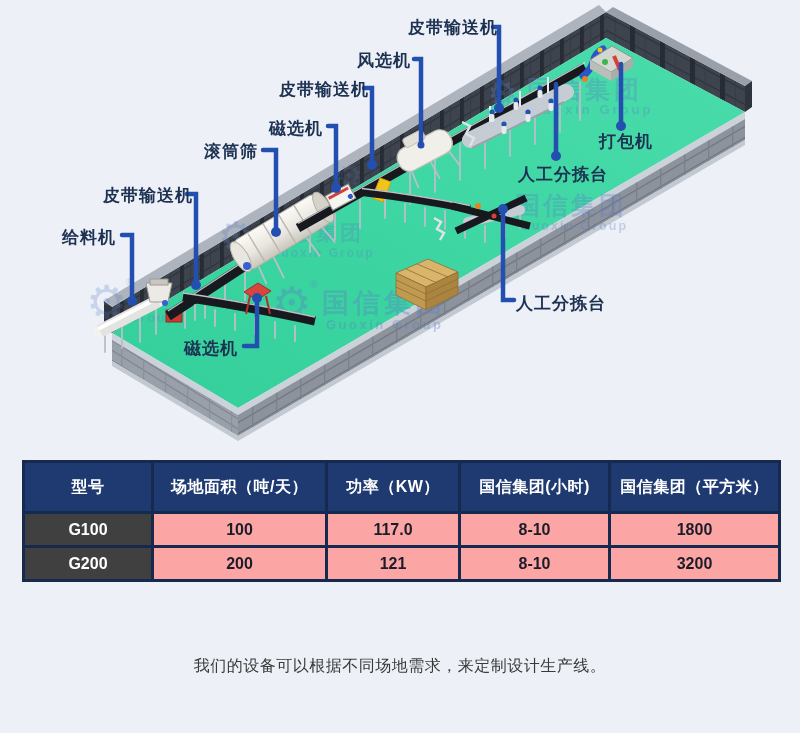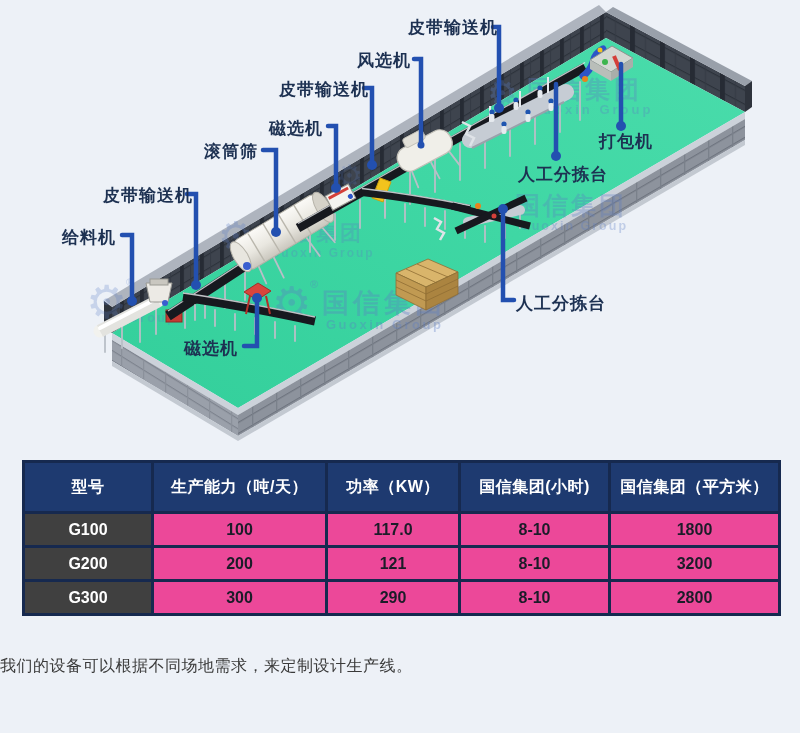--- a/index.html
+++ b/index.html
@@ -25,25 +25,25 @@
   }
   .spec-table th,.spec-table td{
     border:3px solid #16294f;
     text-align:center;vertical-align:middle;
     font-weight:bold;
   }
   .spec-table thead th{
     background:#1e3a70;color:#ffffff;font-size:16px;height:46px;
     letter-spacing:.5px;
   }
-  .spec-table td{background:#ec4899;color:#1b1c28;font-size:16px;height:29px;}
+  .spec-table td{background:#fca5a5;color:#1b1c28;font-size:16px;height:29px;}
   .spec-table td.model{background:#404040;color:#ffffff;}
   .caption{
     position:absolute;left:0;top:656px;width:800px;
-    font-size:16px;color:#3a3a3a;letter-spacing:.5px;font-family:Liberation Mono, monospace;
+    text-align:center;font-size:16px;color:#3a3a3a;letter-spacing:.5px;font-family:Liberation Mono, monospace;
   }
 </style>
 </head>
 <body>
 
 <div class="page">
 
 <svg class="scene" viewBox="0 0 800 455">
   <defs>
     <linearGradient id="floorG" x1="0" y1="1" x2="1" y2="0">
@@ -345,46 +345,39 @@
   <colgroup>
     <col style="width:129px">
         <col style="width:174px">
         <col style="width:133px">
         <col style="width:150px">
         <col style="width:170px">
   </colgroup>
   <thead>
     <tr>
       <th>型号</th>
-      <th>生产能力（吨/天）</th>
+      <th>场地面积（吨/天）</th>
       <th>功率（KW）</th>
       <th>国信集团(小时)</th>
       <th>国信集团（平方米）</th>
     </tr>
   </thead>
   <tbody>
     <tr>
       <td class="model">G100</td>
       <td>100</td>
       <td>117.0</td>
       <td>8-10</td>
       <td>1800</td>
     </tr>
     <tr>
       <td class="model">G200</td>
       <td>200</td>
       <td>121</td>
       <td>8-10</td>
       <td>3200</td>
     </tr>
-    <tr>
-      <td class="model">G300</td>
-      <td>300</td>
-      <td>290</td>
-      <td>8-10</td>
-      <td>2800</td>
-    </tr>
   </tbody>
 </table>
 
 <div class="caption">我们的设备可以根据不同场地需求，来定制设计生产线。</div>
 
 </div>
 
 </body></html>

